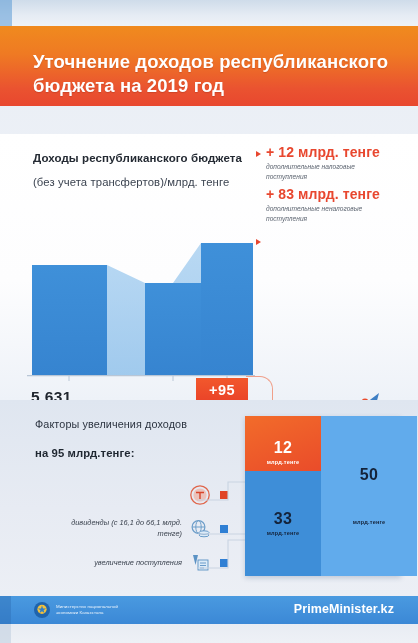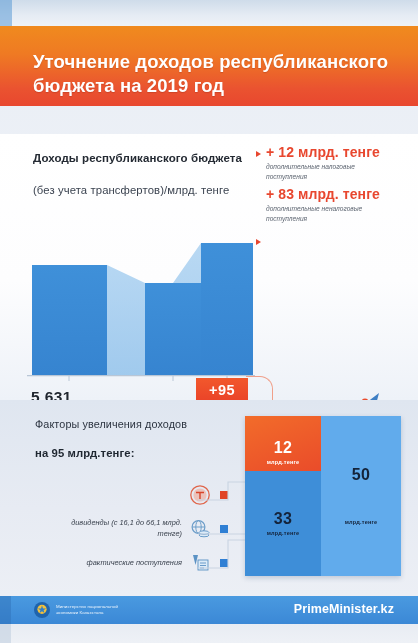--- a/index.html
+++ b/index.html
@@ -23,21 +23,21 @@
   .header-title{position:absolute;left:33px;top:24px;width:360px;
     color:#fff;font-weight:bold;font-size:18.5px;line-height:1.28;
     letter-spacing:.1px;text-shadow:0 1px 1px rgba(120,30,10,.25);}
 
   
   .chart-card{position:absolute;left:0;top:134px;width:418px;height:266px;
     background:linear-gradient(180deg,#ffffff 0%,#fdfdfe 55%,#eef2f8 100%);}
 
   .chart-head{position:absolute;left:33px;top:18px;width:250px;}
   .chart-head .l1{font-size:11.5px;font-weight:bold;color:#242a33;letter-spacing:.1px;}
-  .chart-head .l2{font-size:11.3px;color:#3b4350;margin-top:20px;letter-spacing:.1px;}
+  .chart-head .l2{font-size:11.3px;color:#3b4350;margin-top:12px;letter-spacing:.1px;}
 
   
   .plot{position:absolute;left:27px;top:101px;width:228px;height:152px;}
   .plot svg{display:block;}
 
   .barval{position:absolute;font-weight:bold;color:#20262f;
     font-size:15.5px;letter-spacing:.4px;text-shadow:0 1px 0 rgba(255,255,255,.8);}
   .barval.v1{left:31px;top:254px;}
   .barval.v2{left:124px;top:268px;}
   .barval.v3{left:198px;top:270px;color:#ffffff;text-shadow:none;}
@@ -89,21 +89,21 @@
 
   
   .tmap{position:absolute;left:245px;top:416px;width:156px;height:160px;
     box-shadow:0 2px 5px rgba(40,70,110,.22);}
   .tm{position:absolute;display:flex;flex-direction:column;align-items:center;justify-content:center;color:#fff;}
   .tm .n{font-weight:bold;font-size:16px;line-height:1;letter-spacing:.3px;}
   .tm .u{font-weight:bold;font-size:5.6px;margin-top:3px;letter-spacing:.2px;}
   .tm12{left:0;top:0;width:76px;height:72px;background:linear-gradient(160deg,#f26c2a 0%,#e8452a 100%);}
   .tm33{left:0;top:55px;width:76px;height:105px;background:#3e8ed8;}
   .tm33 .n,.tm33 .u{color:#14233a;}
-  .tm50{left:76px;top:0;width:80px;height:160px;background:#61abec;gap:33px;}
+  .tm50{left:76px;top:0;width:96px;height:160px;background:#61abec;gap:33px;}
   .tm50 .n,.tm50 .u{color:#14233a;}
 
   
   .footer{position:absolute;left:0;top:596px;width:418px;height:28px;
     background:linear-gradient(180deg,#4a9ae0 0%,#3b88d6 100%);}
   .footer:before{content:"";position:absolute;left:0;top:0;width:11px;height:28px;background:#2f6fb5;opacity:.45;}
   .emblem{position:absolute;left:33px;top:5px;width:18px;height:18px;}
   .mintext{position:absolute;left:56px;top:8px;font-size:4.4px;color:#eaf3fc;line-height:1.45;letter-spacing:.1px;}
   .pmkz{position:absolute;right:24px;top:6px;color:#fff;font-weight:bold;font-size:12.5px;letter-spacing:.1px;}
   .bottomstrip{position:absolute;left:0;top:624px;width:418px;height:19px;
@@ -275,21 +275,21 @@
             <g stroke="#5b92c4" fill="#dcebf8" stroke-width=".9">
               <ellipse cx="15" cy="17" rx="5" ry="1.8"></ellipse>
               <ellipse cx="15" cy="14.6" rx="5" ry="1.8"></ellipse>
             </g>
           </svg>
         </div>
         <div class="sq blue"></div>
       </div>
 
       <div class="lrow">
-        <div class="txt">фактические поступления</div>
+        <div class="txt">увеличение поступления</div>
         <div class="ic">
           <svg width="22" height="22" viewBox="0 0 22 22">
             <path d="M 4,3 L 9,3 L 6.5,13 Z" fill="#5b92c4"></path>
             <rect x="9" y="8" width="10" height="10" fill="#dcebf8" stroke="#5b92c4" stroke-width=".9"></rect>
             <line x1="11" y1="11" x2="17" y2="11" stroke="#5b92c4" stroke-width=".9"></line>
             <line x1="11" y1="13.5" x2="17" y2="13.5" stroke="#5b92c4" stroke-width=".9"></line>
             <line x1="11" y1="16" x2="15" y2="16" stroke="#5b92c4" stroke-width=".9"></line>
           </svg>
         </div>
         <div class="sq blue"></div>

